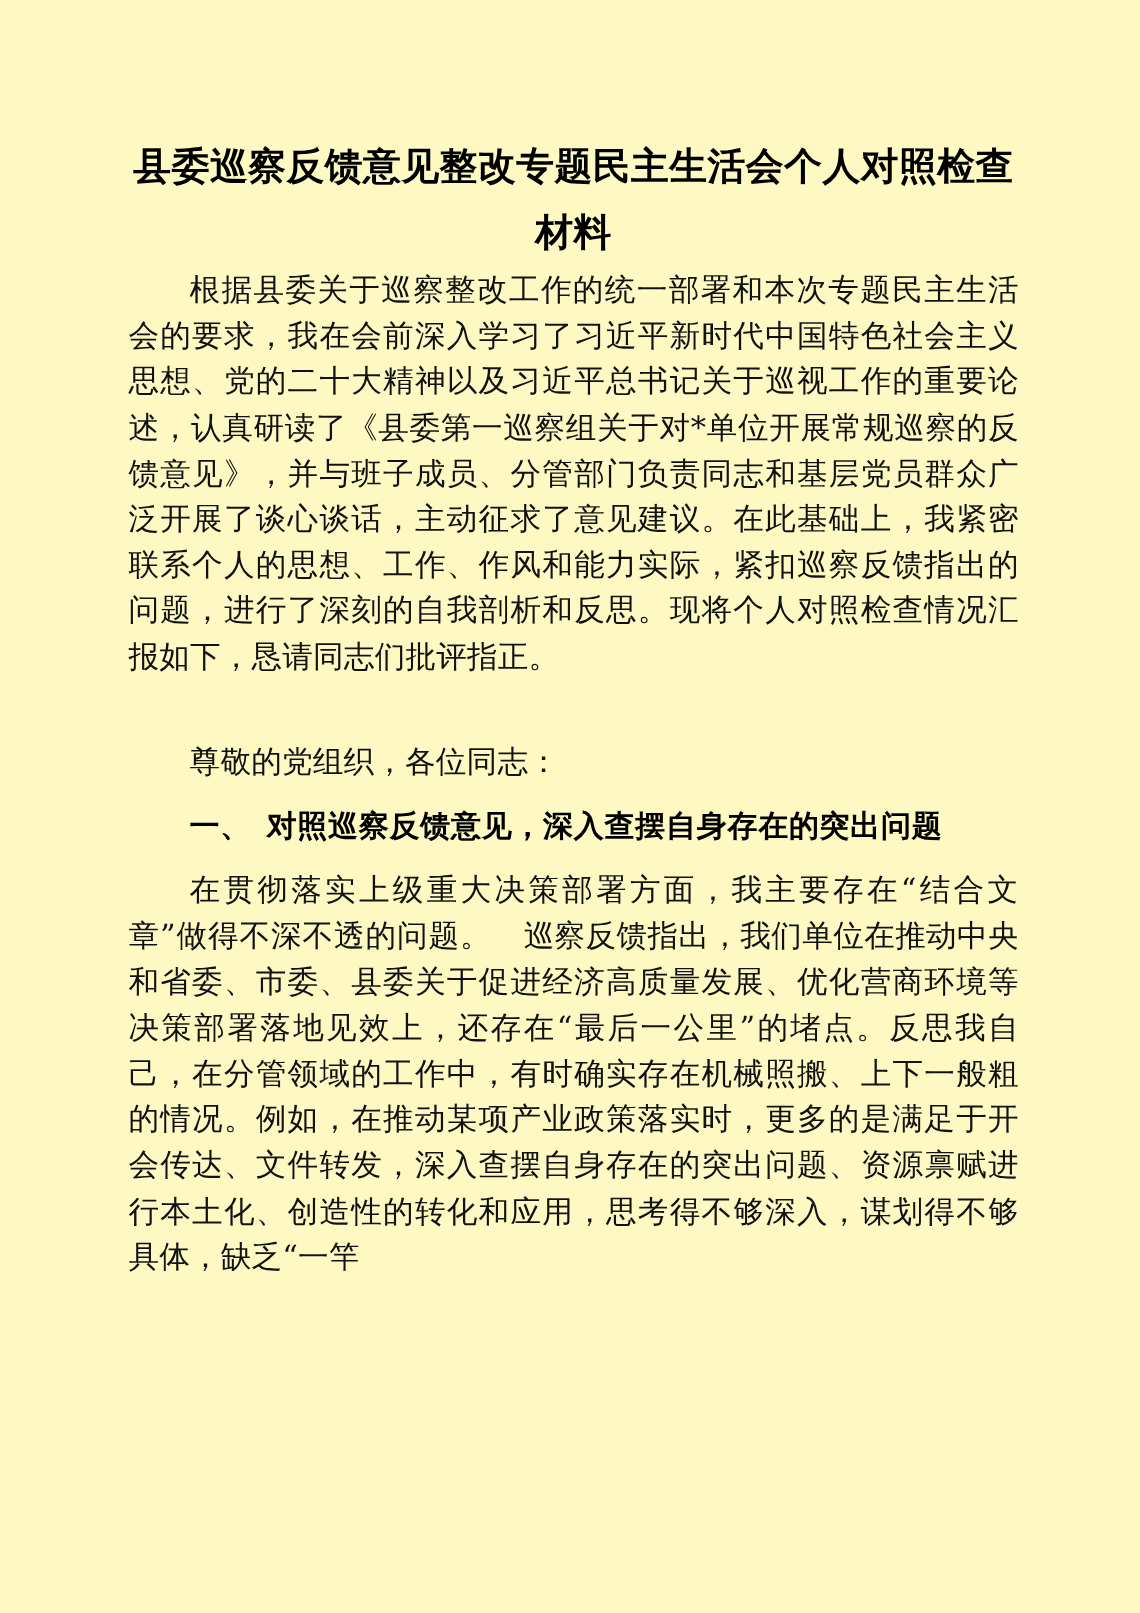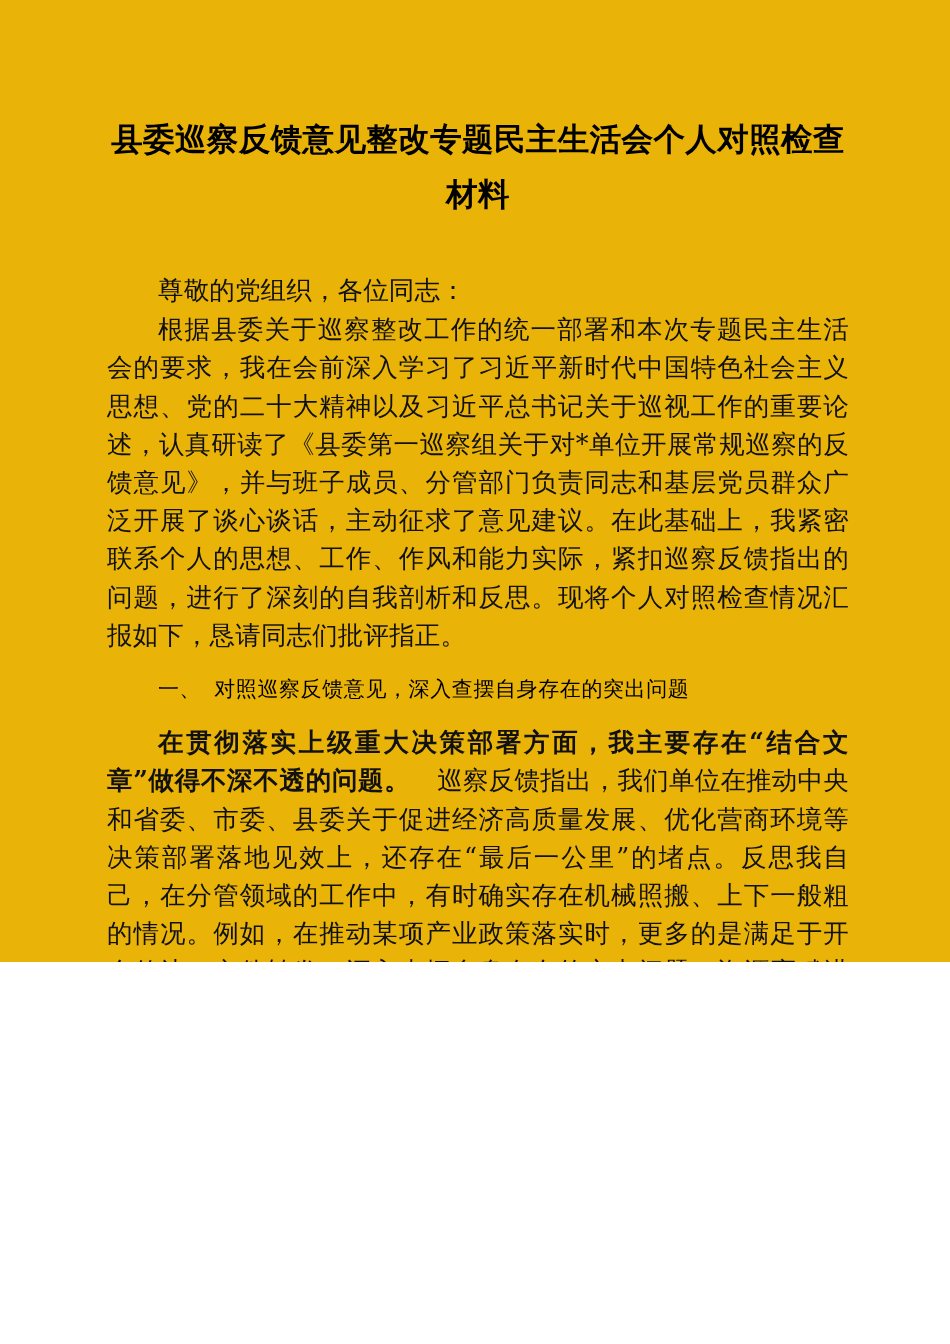--- a/index.html
+++ b/index.html
@@ -8,23 +8,23 @@
     padding: 0;
     background: #ffffff;
   }
   body {
     font-family: "Liberation Serif", "DejaVu Serif", serif;
     color: #000000;
   }
   .page {
     position: relative;
     width: 950px;
-    height: 962px;
+    height: 1344px;
     margin: 0 auto;
-    background: #eab308;
+    background: #fef9c3;
     overflow: hidden;
     box-sizing: border-box;
   }
   .content {
     position: absolute;
     left: 107px;
     top: 0;
     width: 742px;
   }
 
@@ -54,56 +54,56 @@
   }
   .indent2 {
     text-indent: 51px;
   }
   .gap-salutation { margin-top: 49px; }
   .gap-para      { margin-top: 1px; }
 
   
   .section-heading {
     font-family: "DejaVu Serif", "Liberation Serif", serif;
-    font-weight: 400;
-    font-size: 21px;
+    font-weight: 700;
+    font-size: 25px;
     line-height: 38.2px;
     margin: 0;
     margin-top: 16px;
     text-indent: 51px;
     letter-spacing: 0.6px;
     color: #000000;
   }
   .section-heading .num-sep { padding-right: 13px; }
 
   
   .lead-bold {
-    font-weight: 700;
+    font-weight: 400;
     letter-spacing: 0.6px;
   }
   .lead-bold::after {
     content: "\2002\2002";
   }
 
   .block-gap { margin-top: 15px; }
 
   
   .clip-bottom { overflow: hidden; }
 </style>
 </head>
 <body>
 
 <div class="page">
   <div class="content">
 
     <h1 class="doc-title">县委巡察反馈意见整改专题民主生活会个人对照检查材料</h1>
 
+    <p class="para indent2 gap-para">根据县委关于巡察整改工作的统一部署和本次专题民主生活会的要求，我在会前深入学习了习近平新时代中国特色社会主义思想、党的二十大精神以及习近平总书记关于巡视工作的重要论述，认真研读了《县委第一巡察组关于对*单位开展常规巡察的反馈意见》，并与班子成员、分管部门负责同志和基层党员群众广泛开展了谈心谈话，主动征求了意见建议。在此基础上，我紧密联系个人的思想、工作、作风和能力实际，紧扣巡察反馈指出的问题，进行了深刻的自我剖析和反思。现将个人对照检查情况汇报如下，恳请同志们批评指正。</p>
+
     <p class="para indent2 gap-salutation">尊敬的党组织，各位同志：</p>
-
-    <p class="para indent2 gap-para">根据县委关于巡察整改工作的统一部署和本次专题民主生活会的要求，我在会前深入学习了习近平新时代中国特色社会主义思想、党的二十大精神以及习近平总书记关于巡视工作的重要论述，认真研读了《县委第一巡察组关于对*单位开展常规巡察的反馈意见》，并与班子成员、分管部门负责同志和基层党员群众广泛开展了谈心谈话，主动征求了意见建议。在此基础上，我紧密联系个人的思想、工作、作风和能力实际，紧扣巡察反馈指出的问题，进行了深刻的自我剖析和反思。现将个人对照检查情况汇报如下，恳请同志们批评指正。</p>
 
     <h2 class="section-heading">
       <span class="num-sep">一、</span><span>对照巡察反馈意见，深入查摆自身存在的突出问题</span>
     </h2>
 
 
     <p class="para indent2 block-gap clip-bottom">
       <span class="lead-bold">在贯彻落实上级重大决策部署方面，我主要存在“结合文章”做得不深不透的问题。</span><span>巡察反馈指出，我们单位在推动中央和省委、市委、县委关于促进经济高质量发展、优化营商环境等决策部署落地见效上，还存在“最后一公里”的堵点。反思我自己，在分管领域的工作中，有时确实存在机械照搬、上下一般粗的情况。例如，在推动某项产业政策落实时，更多的是满足于开会传达、文件转发，深入查摆自身存在的突出问题、资源禀赋进行本土化、创造性的转化和应用，思考得不够深入，谋划得不够具体，缺乏“一竿</span>
     </p>
 

